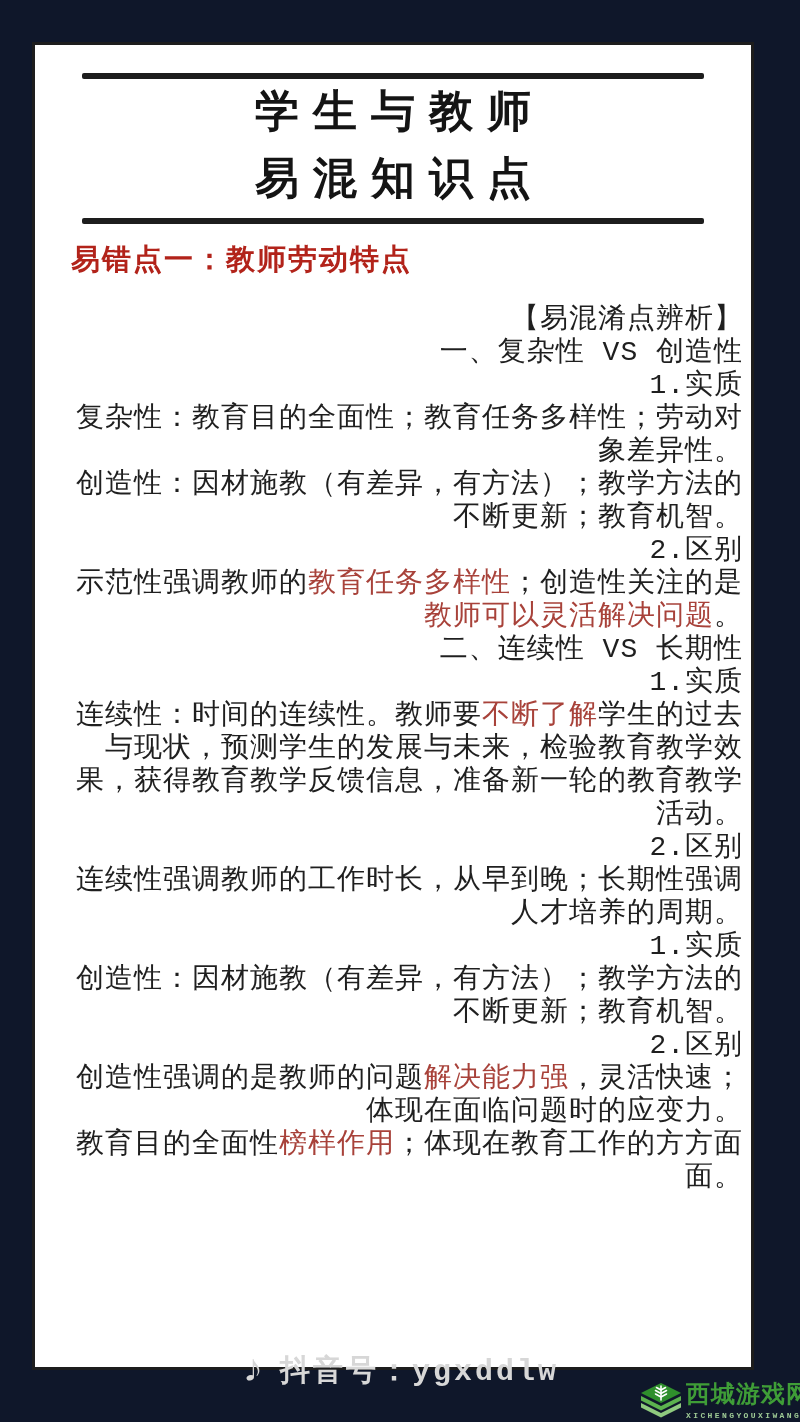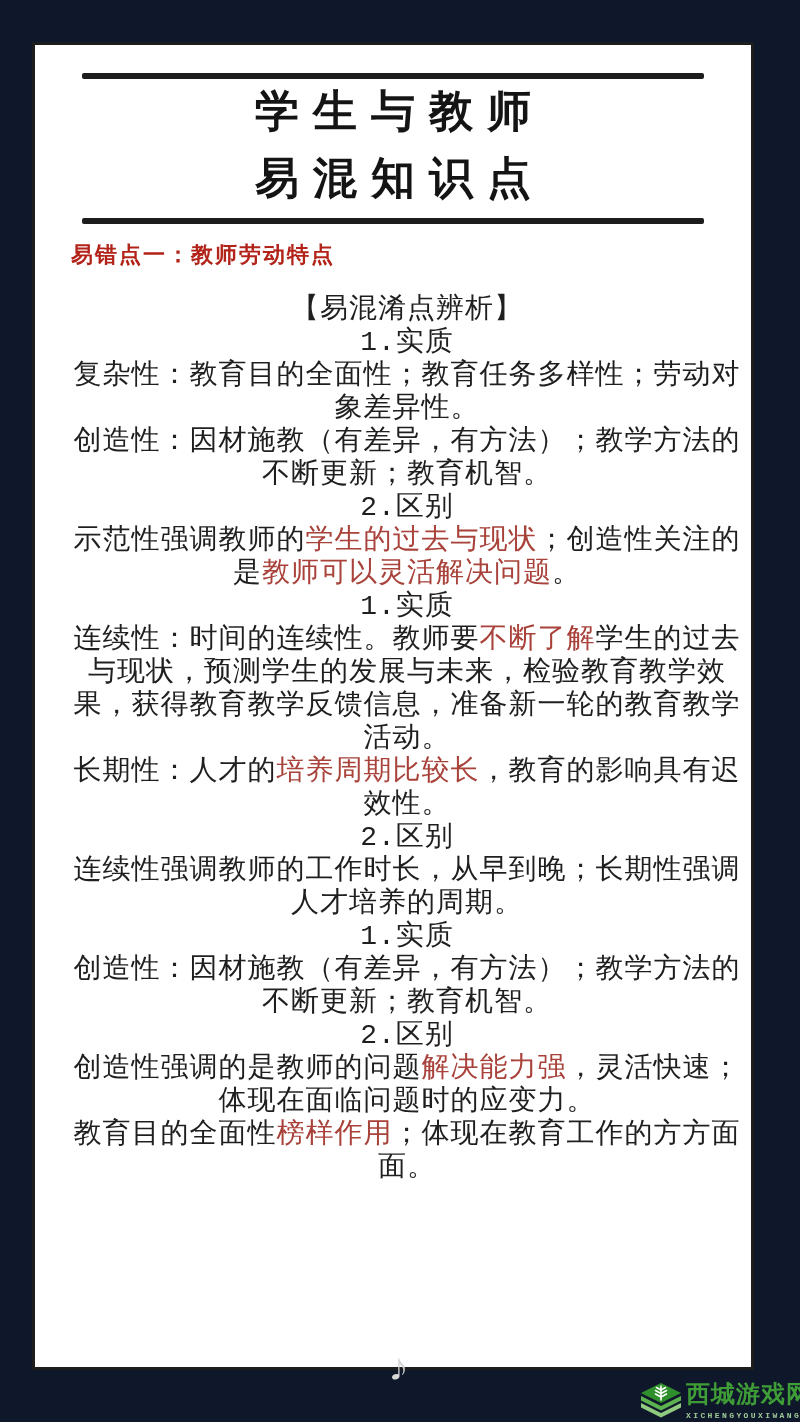--- a/index.html
+++ b/index.html
@@ -38,34 +38,34 @@
     color: #141414;
     letter-spacing: 14px;
     padding-left: 14px; 
     line-height: 64px;
     margin: 3px 0;
     white-space: nowrap;
   }
   .rule.bottom { margin-top: 5px; }
   .section-heading {
     margin: 16px 10px 0 36px;
-    font-size: 22px;
+    font-size: 29px;
     font-weight: 700;
     letter-spacing: 2px;
     color: var(--heading-red, #b2231a);
     white-space: nowrap;
   }
   .body-text {
     margin: 23px 8px 0 36px;
     font-size: 28px;
     line-height: 33px;
     font-weight: 500;
     letter-spacing: 1px;
     color: var(--body-black, #1f1f1f);
-    text-align: center;
+    text-align: right;
   }
   .para { margin: 0; }
   .para .hl { color: var(--highlight-red, #a8423a); }
   .watermark {
     position: absolute;
     left: 50%;
     top: 1350px;
     transform: translateX(-50%);
     display: flex;
     align-items: center;
@@ -120,41 +120,43 @@
       <div class="rule top"></div>
       <div class="title-line">学生与教师</div>
       <div class="title-line">易混知识点</div>
       <div class="rule bottom"></div>
     </div>
 
     <div class="section-heading">易错点一：教师劳动特点</div>
 
     <div class="body-text">
         <div class="para"><span>【易混淆点辨析】</span></div>
+        <div class="para"><span>一、复杂性 VS 创造性</span></div>
         <div class="para"><span>1.实质</span></div>
         <div class="para"><span>复杂性：教育目的全面性；教育任务多样性；劳动对象差异性。</span></div>
         <div class="para"><span>创造性：因材施教（有差异，有方法）；教学方法的不断更新；教育机智。</span></div>
         <div class="para"><span>2.区别</span></div>
-        <div class="para"><span>示范性强调教师的</span><span class="hl">学生的过去与现状</span><span>；创造性关注的是</span><span class="hl">教师可以灵活解决问题</span><span>。</span></div>
+        <div class="para"><span>示范性强调教师的</span><span class="hl">教育任务多样性</span><span>；创造性关注的是</span><span class="hl">教师可以灵活解决问题</span><span>。</span></div>
+        <div class="para"><span>二、连续性 VS 长期性</span></div>
         <div class="para"><span>1.实质</span></div>
         <div class="para"><span>连续性：时间的连续性。教师要</span><span class="hl">不断了解</span><span>学生的过去与现状，预测学生的发展与未来，检验教育教学效果，获得教育教学反馈信息，准备新一轮的教育教学活动。</span></div>
-        <div class="para"><span>长期性：人才的</span><span class="hl">培养周期比较长</span><span>，教育的影响具有迟效性。</span></div>
         <div class="para"><span>2.区别</span></div>
         <div class="para"><span>连续性强调教师的工作时长，从早到晚；长期性强调人才培养的周期。</span></div>
         <div class="para"><span>1.实质</span></div>
         <div class="para"><span>创造性：因材施教（有差异，有方法）；教学方法的不断更新；教育机智。</span></div>
         <div class="para"><span>2.区别</span></div>
         <div class="para"><span>创造性强调的是教师的问题</span><span class="hl">解决能力强</span><span>，灵活快速；体现在面临问题时的应变力。</span></div>
         <div class="para"><span>教育目的全面性</span><span class="hl">榜样作用</span><span>；体现在教育工作的方方面面。</span></div>
       </div>
 
   </div>
 
   <div class="watermark">
     <span class="note-icon">♪</span>
+    <span class="wm-text">抖音号：ygxddlw</span>
   </div>
 
   <div class="site-logo">
     <svg class="logo-emblem" width="40" height="38" viewBox="0 0 40 38" xmlns="http://www.w3.org/2000/svg">
       <polygon points="20,0 40,10 20,20 0,10" fill="#2f8f2c"></polygon>
       <g stroke="#ffffff" stroke-width="1.6" fill="none" stroke-linecap="round">
         <path d="M20 3 L20 17"></path>
         <path d="M20 7 L15.5 4.5 M20 7 L24.5 4.5"></path>
         <path d="M20 10.5 L14.5 7.5 M20 10.5 L25.5 7.5"></path>
         <path d="M20 14 L14.5 11 M20 14 L25.5 11"></path>

